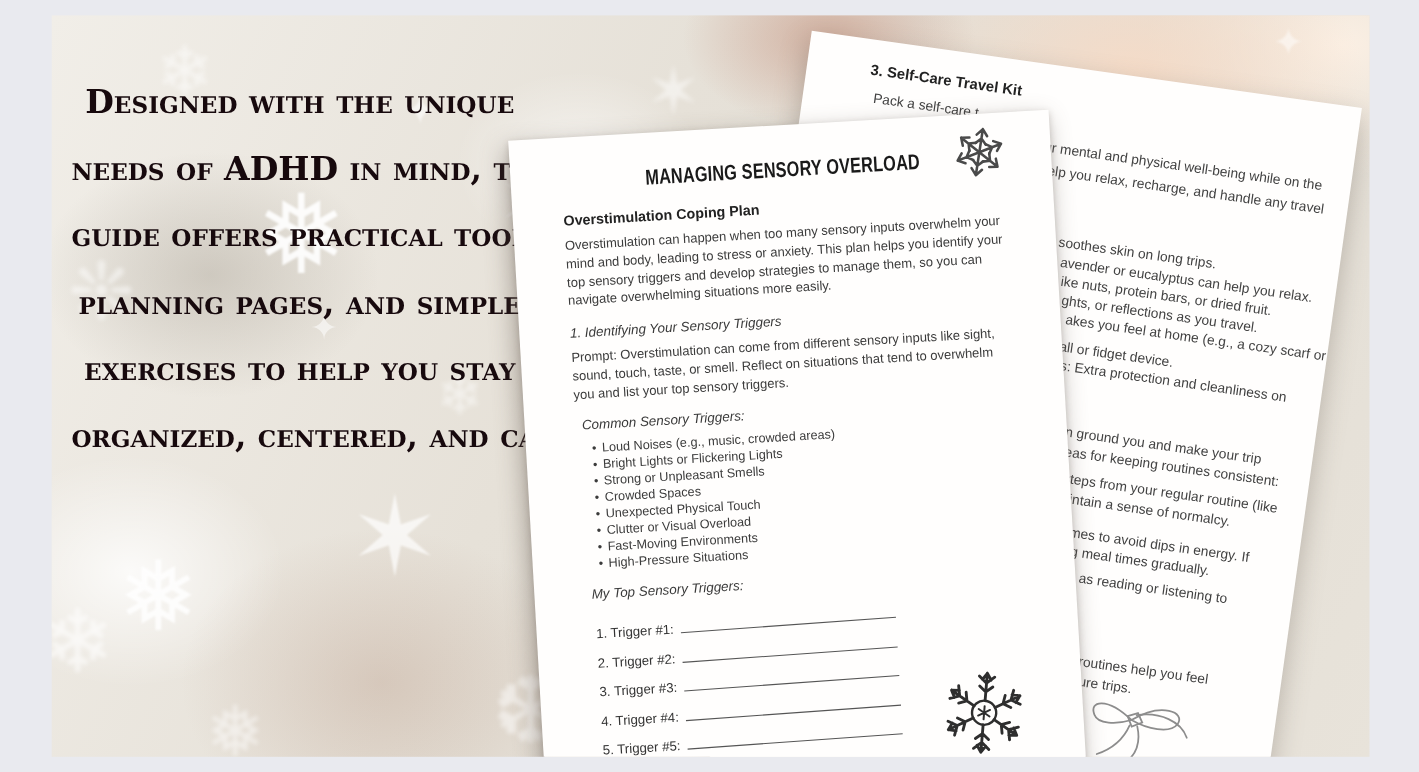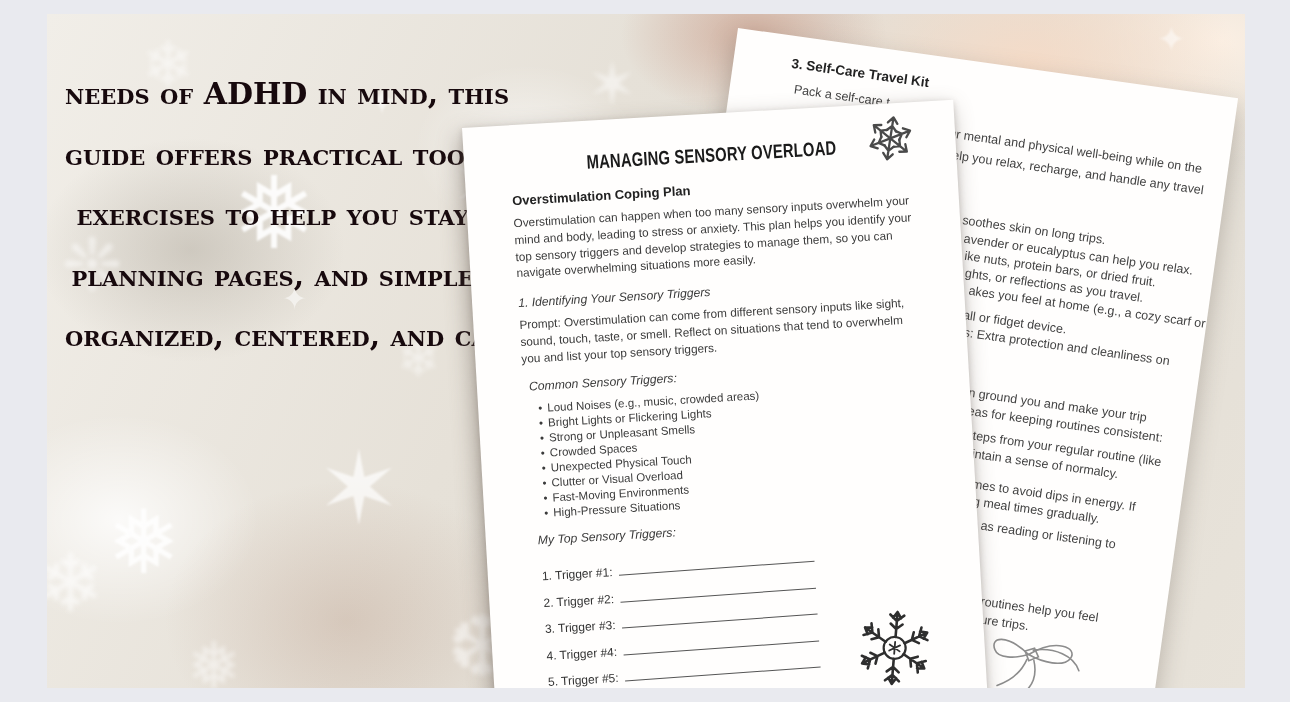--- a/index.html
+++ b/index.html
@@ -76,24 +76,25 @@
         <span class="decor-item" style="left: 945px; top: 575px; font-size: 48px; opacity: 0.75; filter: blur(1px);">✦</span>
         <span class="decor-item" style="left: 1110px; top: 8px; font-size: 34px; opacity: 0.5; filter: blur(1px);">✦</span>
         <span class="decor-item" style="left: 350px; top: 320px; font-size: 50px; opacity: 0.5; filter: blur(2px);">❄</span>
         <span class="decor-item" style="left: 235px; top: 270px; font-size: 30px; opacity: 0.55;">✦</span>
         <span class="decor-item" style="left: 140px; top: 620px; font-size: 64px; opacity: 0.5; filter: blur(2px);">❅</span>
         <span class="decor-item" style="left: 540px; top: 40px; font-size: 60px; opacity: 0.5; filter: blur(2px);">✶</span>
         <span class="decor-item" style="left: 985px; top: 640px; font-size: 30px; opacity: 0.6; filter: blur(1px);">✦</span>
       </div>
 
     <div class="headline" id="headline">
+        <div class="hl-line">Designed with the unique</div>
         <div class="hl-line">needs of ADHD in mind, this</div>
         <div class="hl-line">guide offers practical tools,</div>
+        <div class="hl-line">planning pages, and simple</div>
         <div class="hl-line">exercises to help you stay</div>
-        <div class="hl-line">planning pages, and simple</div>
         <div class="hl-line">organized, centered, and calm</div>
       </div>
 
     <div class="page page-back">
       <div class="bp-h">3. Self-Care Travel Kit</div>
       <div id="bp-intro">
           <div class="bp-frag" style="left: 64px; top: 46px;">Pack a self-care t</div>
           <div class="bp-frag" style="left: 63px; top: 70px;">move</div>
         </div>
       <div id="bp-frags">

